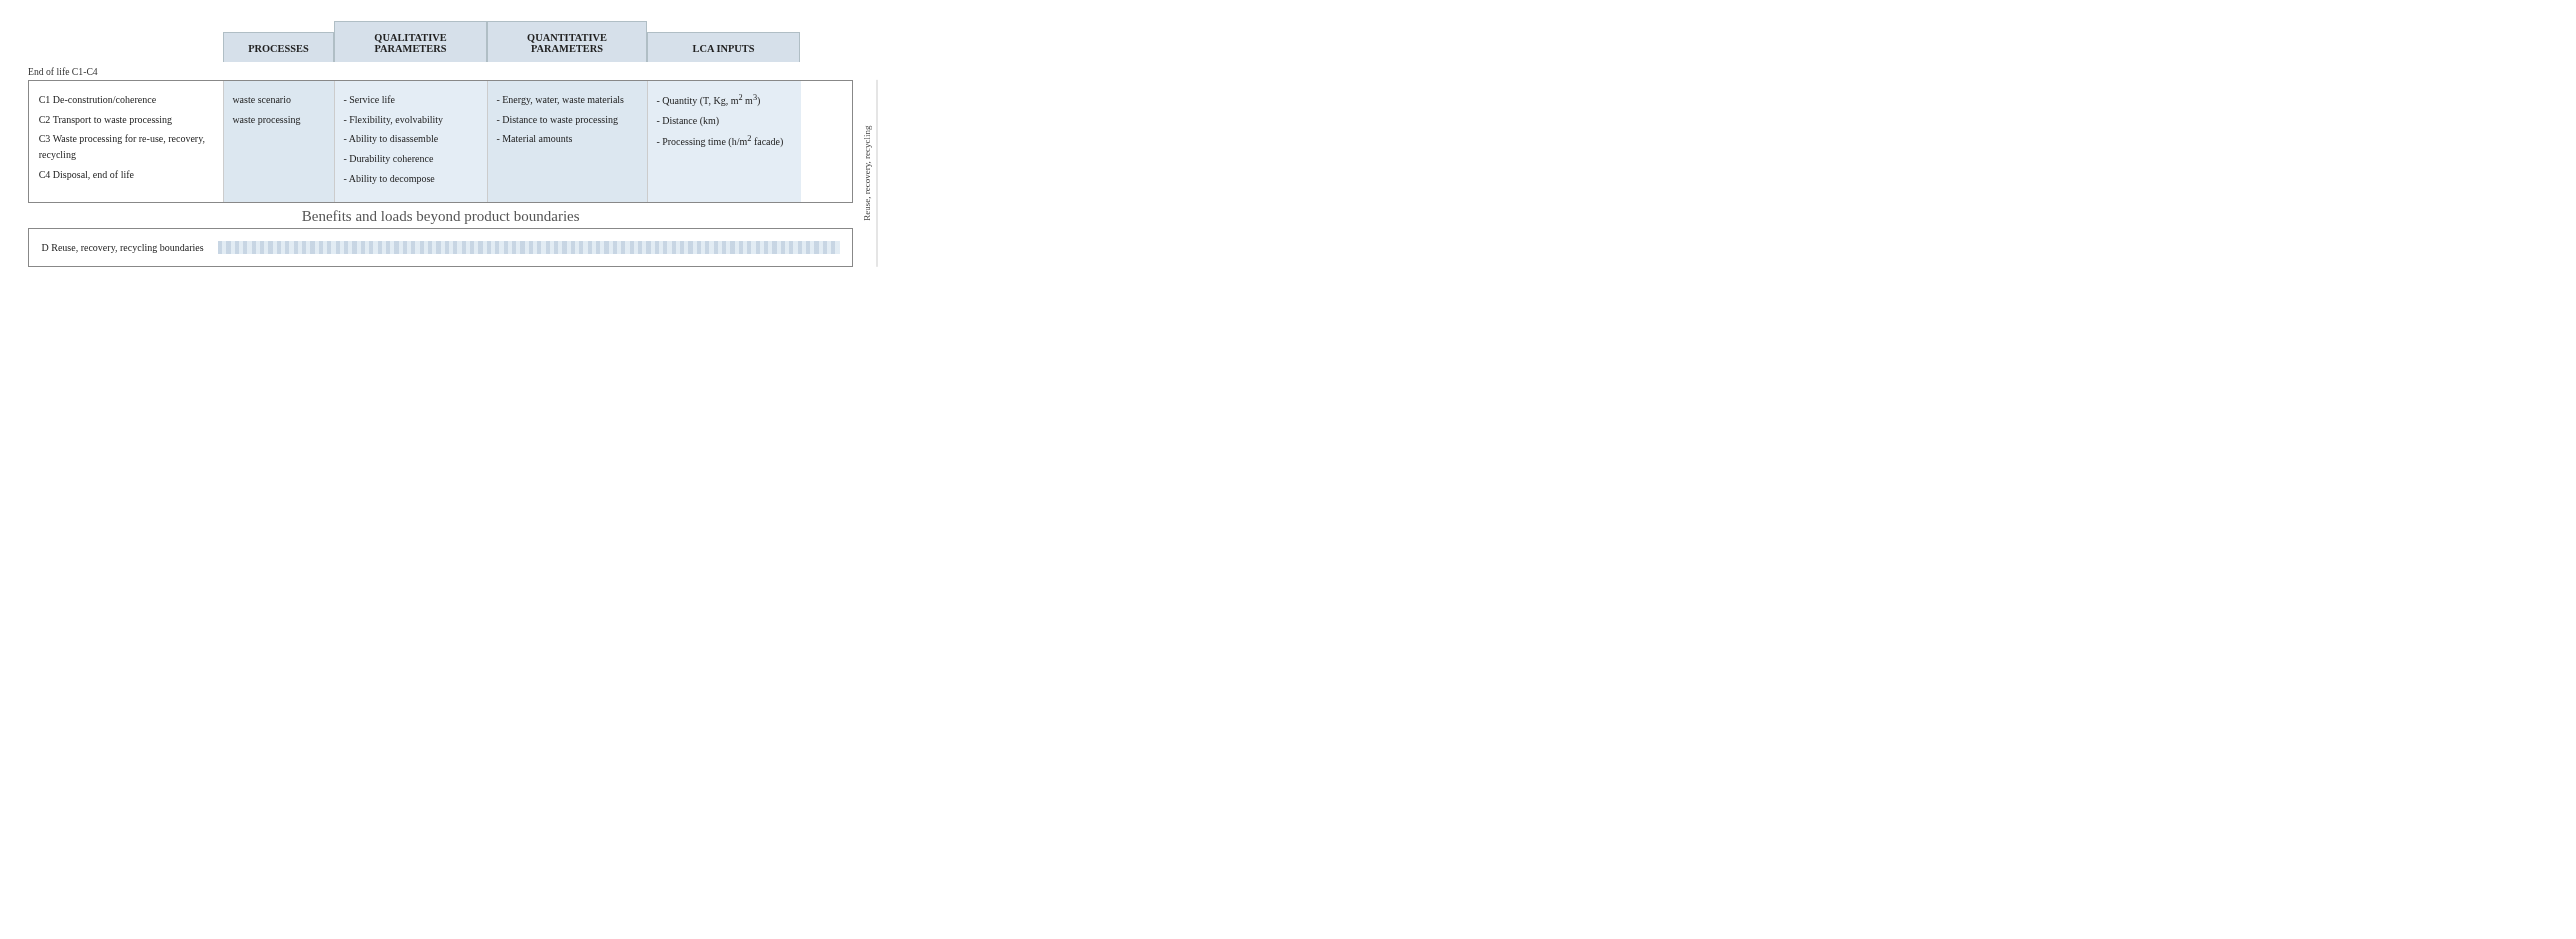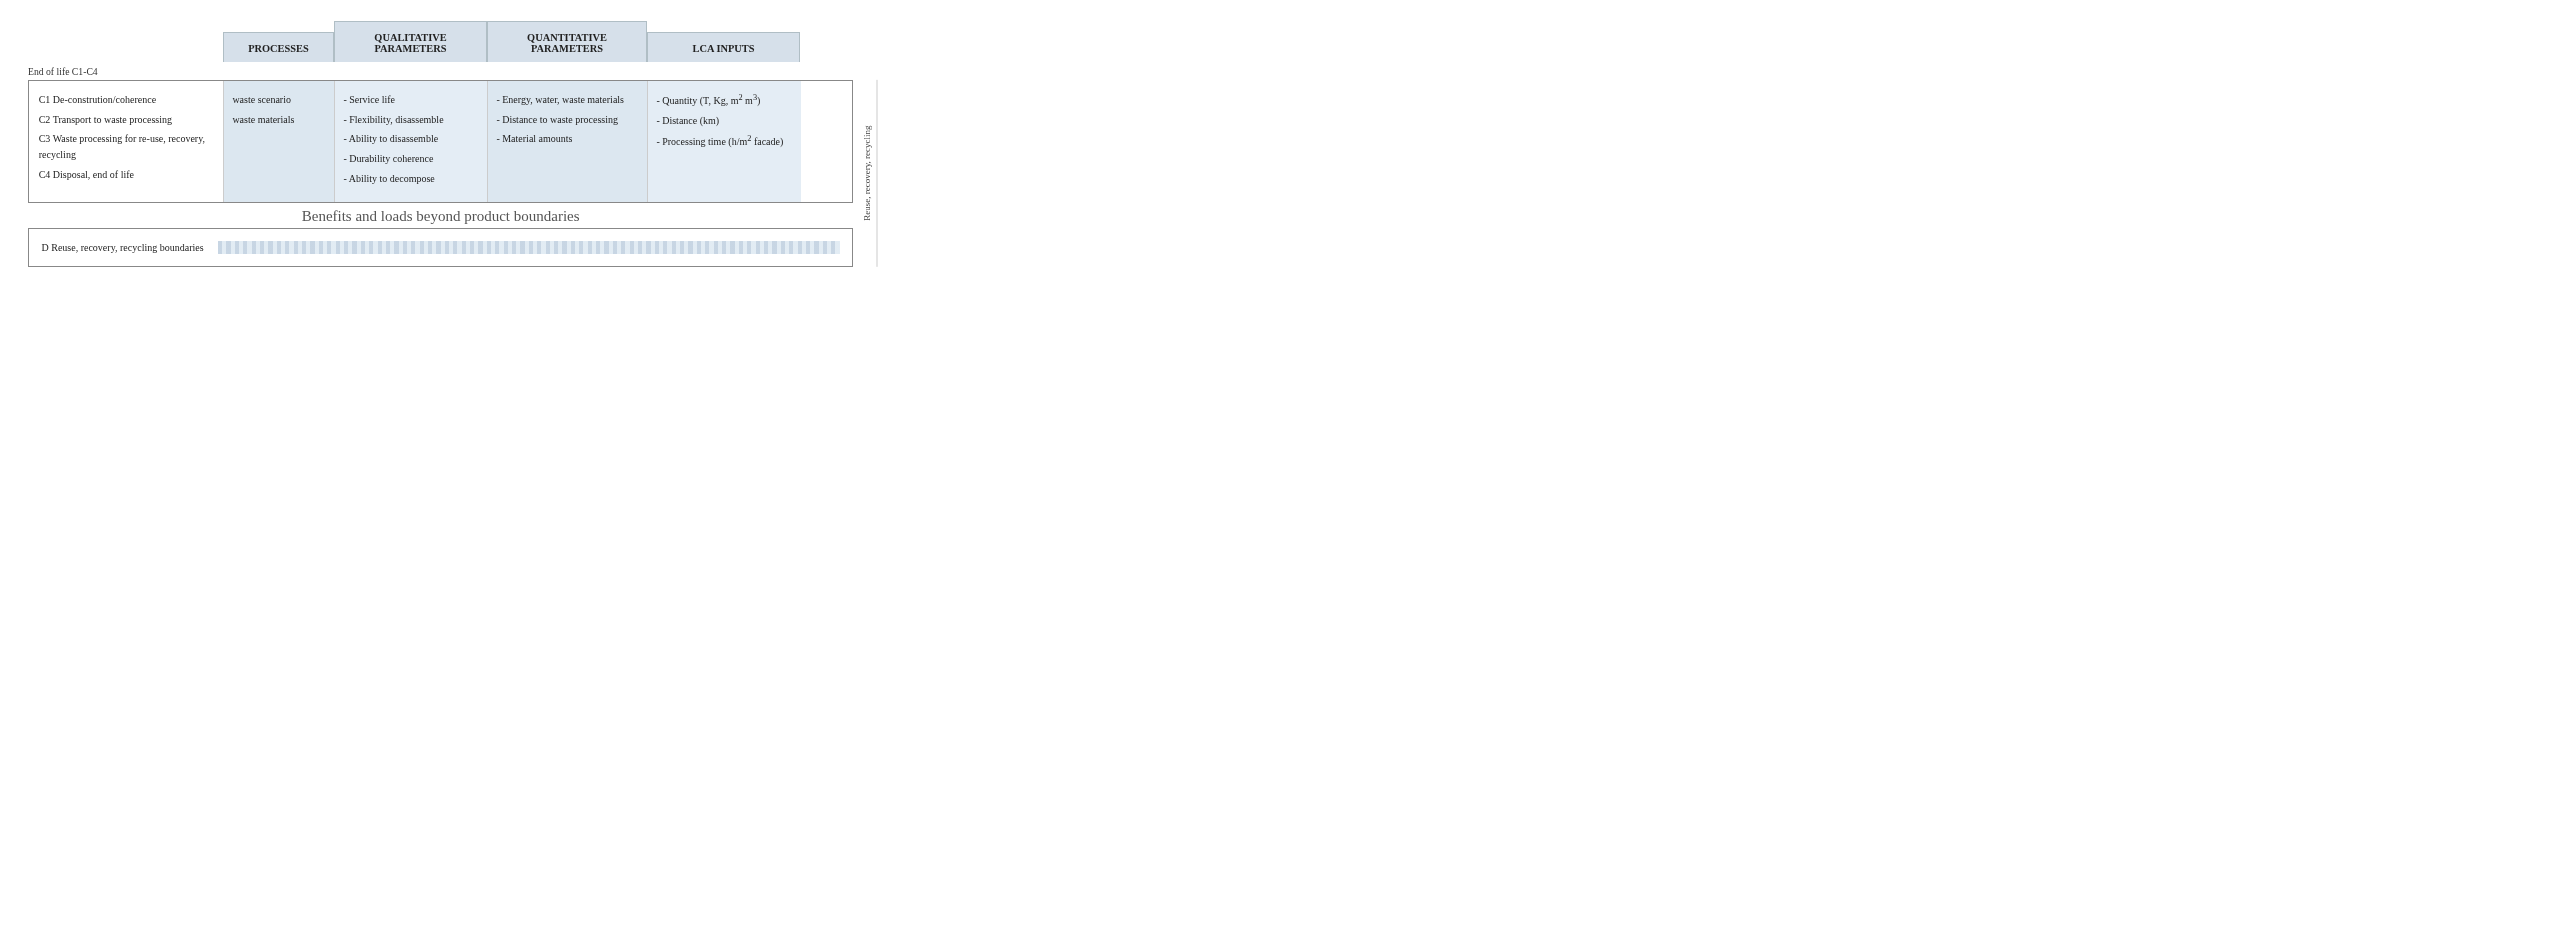--- a/index.html
+++ b/index.html
@@ -228,26 +228,26 @@
 
         <div class="cell cell-stages">
           <p>C1 De-constrution/coherence</p>
           <p>C2 Transport to waste processing</p>
           <p>C3 Waste processing for re-use, recovery, recycling</p>
           <p>C4 Disposal, end of life</p>
         </div>
 
         <div class="cell cell-processes">
           <p>waste scenario</p>
-          <p>waste materials</p>
+          <p>waste processing</p>
         </div>
 
         <div class="cell cell-qualitative">
           <p>- Service life</p>
-          <p>- Flexibility, disassemble</p>
+          <p>- Flexibility, evolvability</p>
           <p>- Ability to disassemble</p>
           <p>- Durability coherence</p>
           <p>- Ability to decompose</p>
         </div>
 
         <div class="cell cell-quantitative">
           <p>- Energy, water, waste materials</p>
           <p>- Distance to waste processing</p>
           <p>- Material amounts</p>
         </div>

